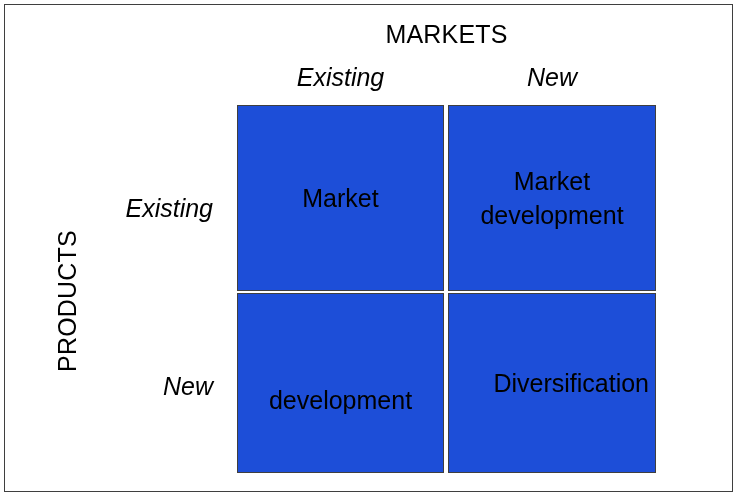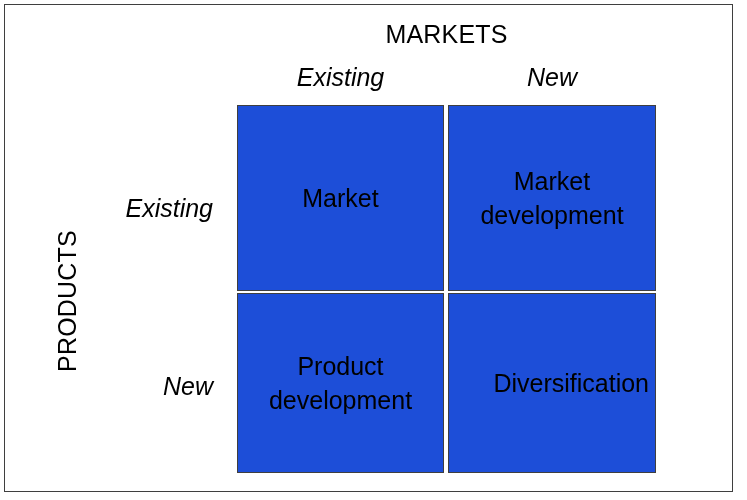--- a/index.html
+++ b/index.html
@@ -127,20 +127,20 @@
 
   <div class="quadrant" id="quadrant-market-penetration">
     <span class="qlabel"><span>Market</span><br></span>
   </div>
 
   <div class="quadrant" id="quadrant-market-development">
     <span class="qlabel"><span>Market</span><br><span>development</span></span>
   </div>
 
   <div class="quadrant" id="quadrant-product-development">
-    <span class="qlabel"><span>Product</span><br><span>development</span></span>
+    <span class="qlabel"><br><span>development</span></span>
   </div>
 
   <div class="quadrant" id="quadrant-diversification">
     <span class="qlabel"><span>Diversification</span></span>
   </div>
 
 </div>
 
 </body></html>

